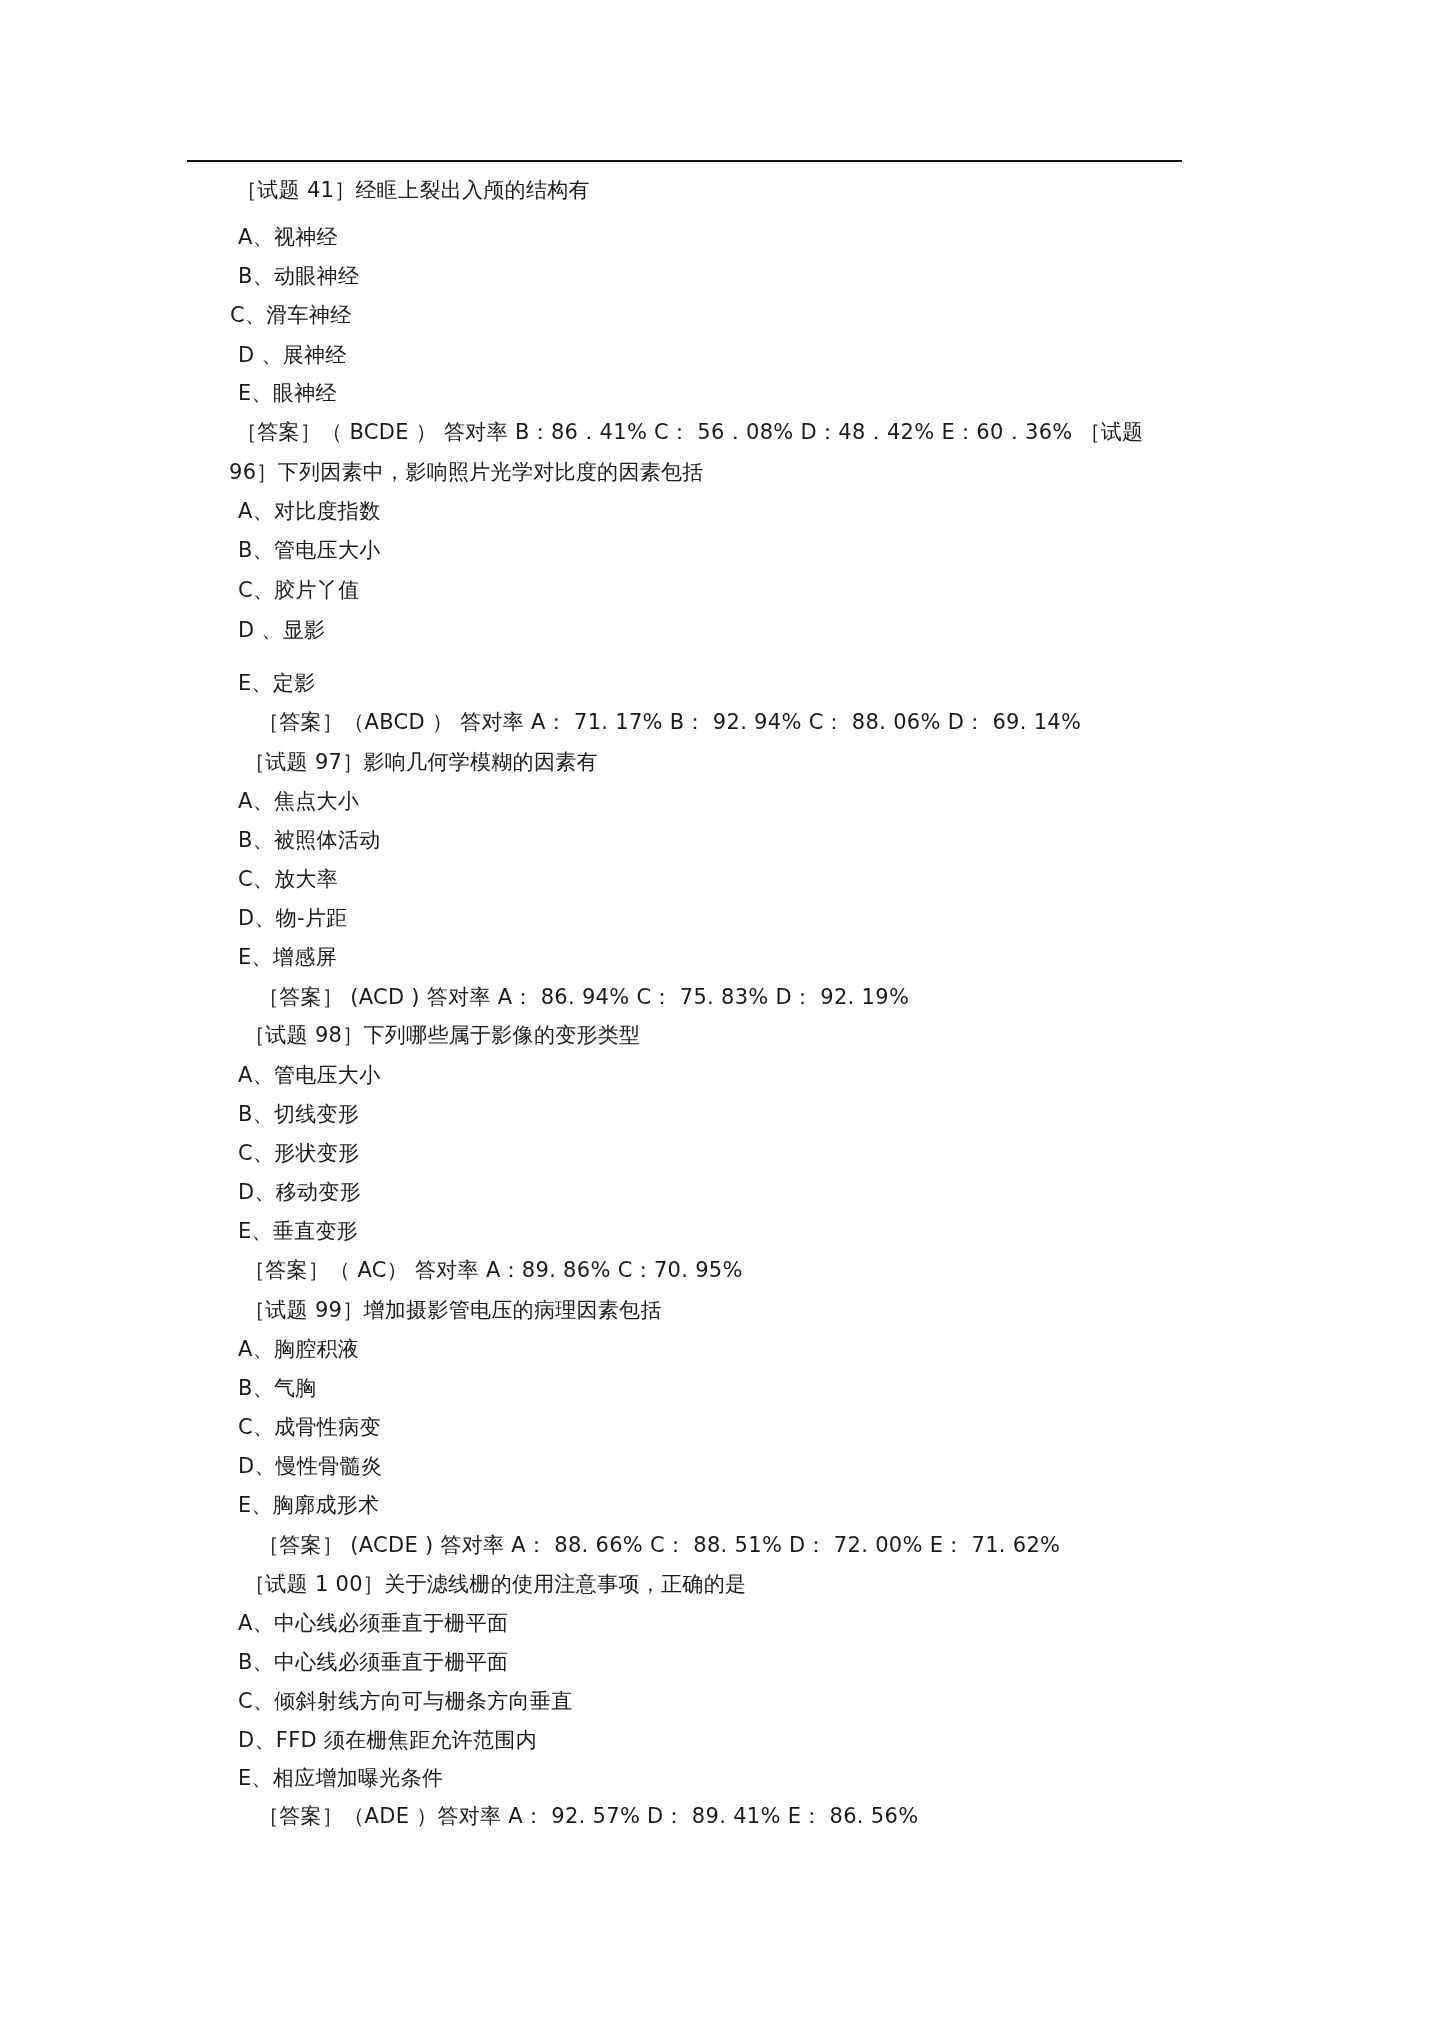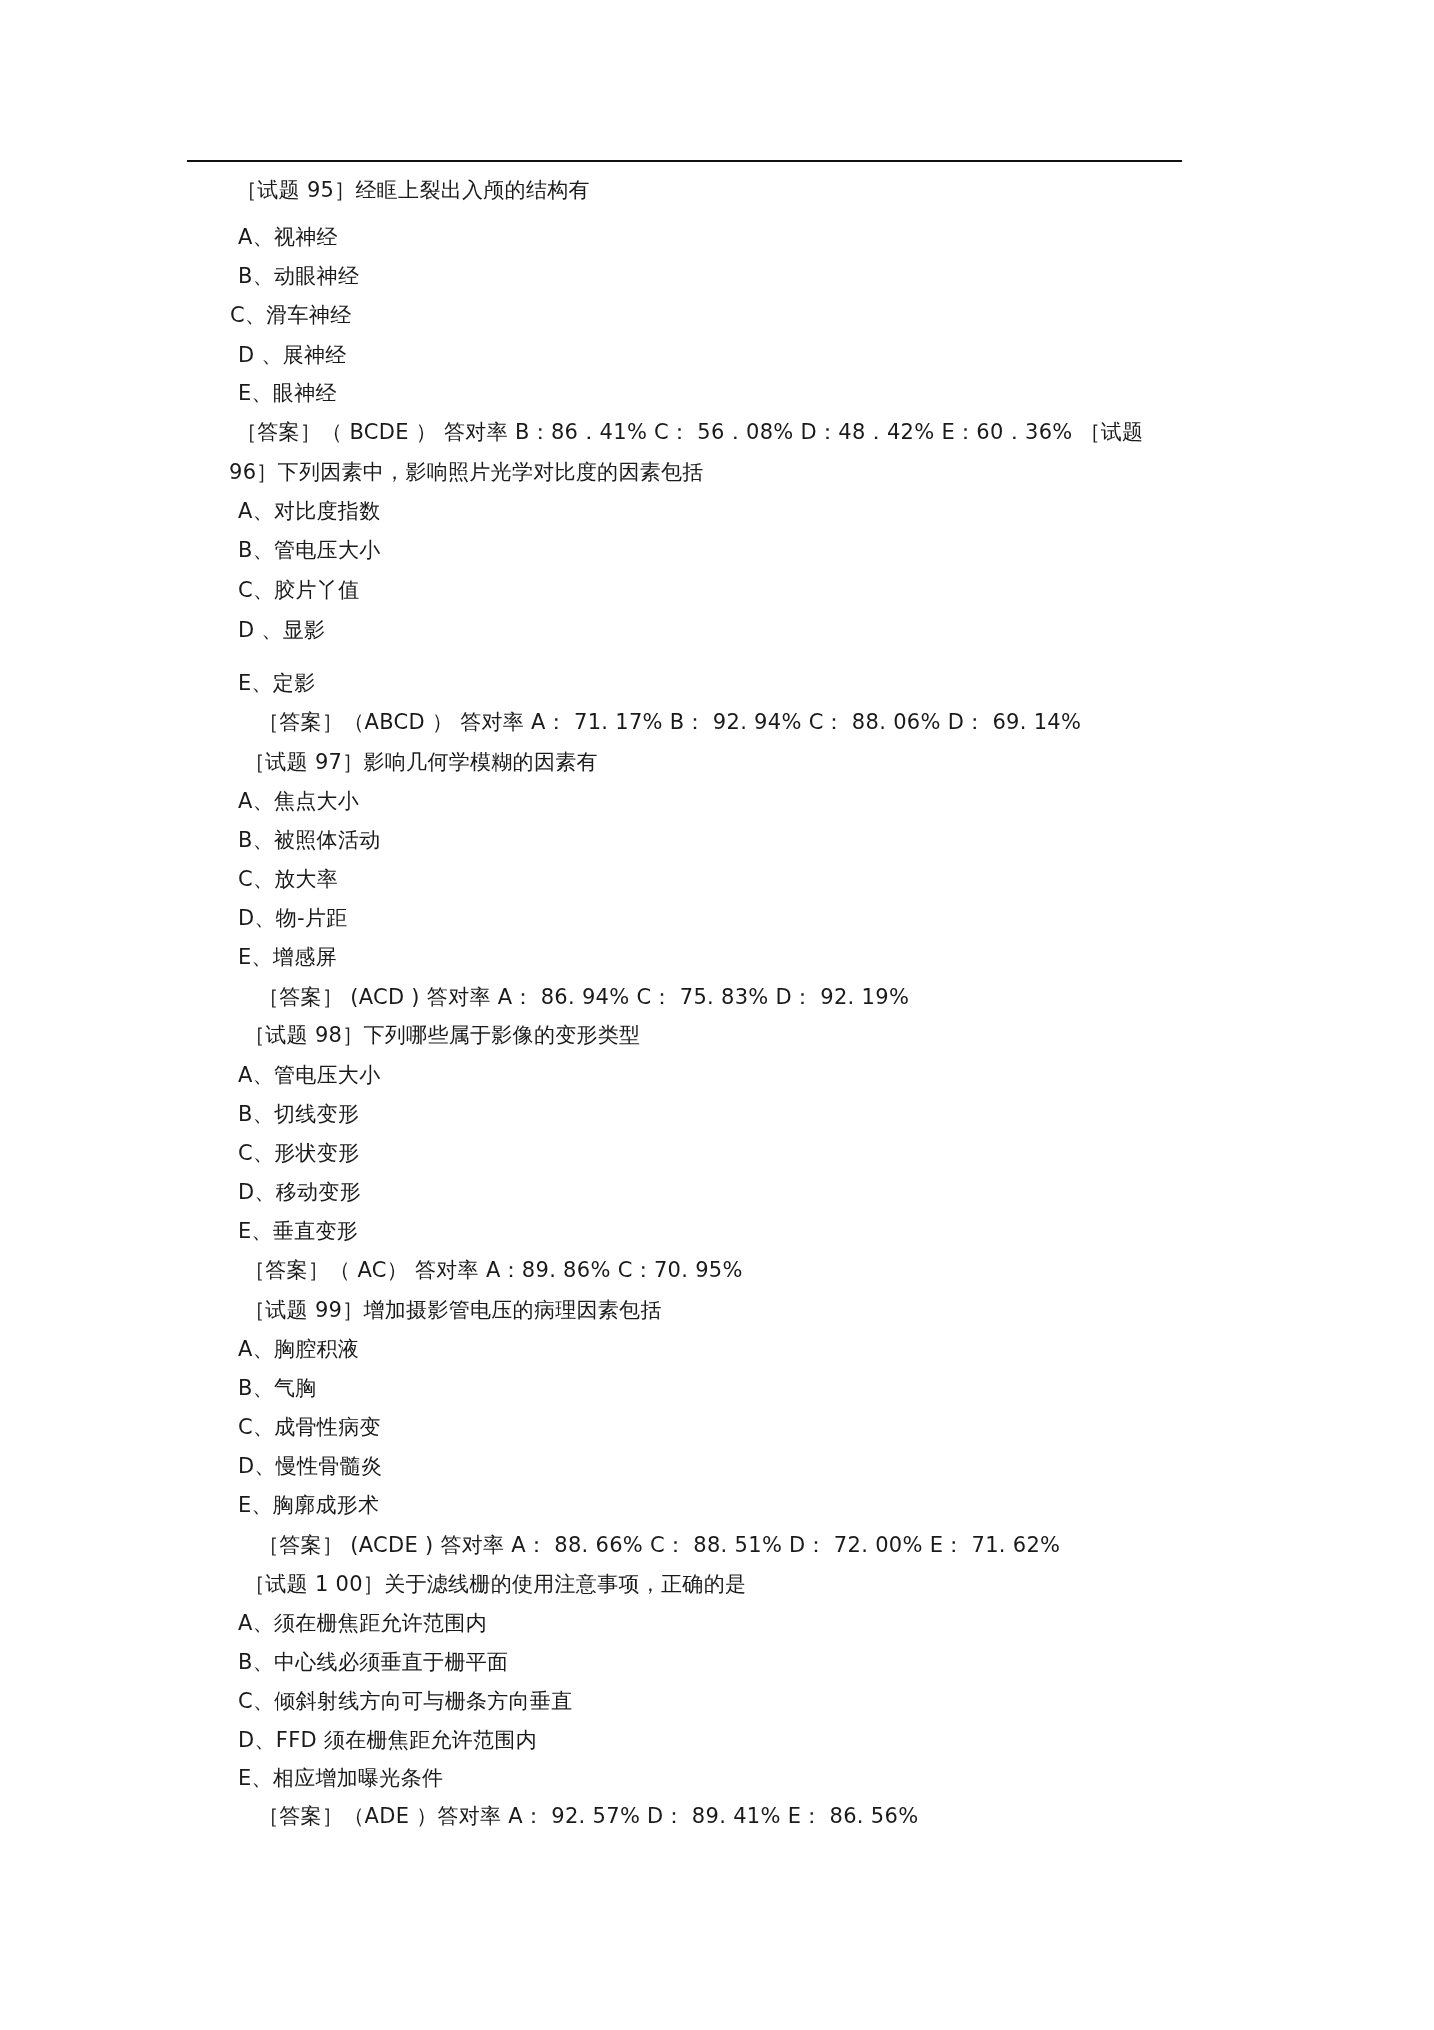--- a/index.html
+++ b/index.html
@@ -18,21 +18,21 @@
     transform: translateY(-13px);
     letter-spacing: 0.3px;
   }
 </style>
 </head>
 <body>
 
 <div>
   <div class="rule"></div>
 
-  <div class="line" style="left:236px; top:190px;">［试题 95］经眶上裂出入颅的结构有</div>
+  <div class="line" style="left:236px; top:190px;">［试题 41］经眶上裂出入颅的结构有</div>
   <div class="line" style="left:238px; top:237px;">A、视神经</div>
   <div class="line" style="left:238px; top:276px;">B、动眼神经</div>
   <div class="line" style="left:230px; top:315px;">C、滑车神经</div>
   <div class="line" style="left:238px; top:355px;">D 、展神经</div>
   <div class="line" style="left:238px; top:393px;">E、眼神经</div>
   <div class="line" style="left:236px; top:432px;">［答案］（ BCDE ） 答对率 B：86．41% C：  56．08% D：48．42% E：60．36% ［试题</div>
   <div class="line" style="left:229px; top:472px;">96］下列因素中，影响照片光学对比度的因素包括</div>
 
   <div class="line" style="left:238px; top:511px;">A、对比度指数</div>
   <div class="line" style="left:238px; top:550px;text-align:right;">B、管电压大小</div>
@@ -59,19 +59,19 @@
 
   <div class="line" style="left:244px; top:1310px;">［试题 99］增加摄影管电压的病理因素包括</div>
   <div class="line" style="left:238px; top:1349px;">A、胸腔积液</div>
   <div class="line" style="left:238px; top:1388px;">B、气胸</div>
   <div class="line" style="left:238px; top:1427px;">C、成骨性病变</div>
   <div class="line" style="left:238px; top:1466px;">D、慢性骨髓炎</div>
   <div class="line" style="left:238px; top:1505px;">E、胸廓成形术</div>
   <div class="line" style="left:258px; top:1545px;">［答案］ (ACDE ) 答对率  A：  88.  66% C：  88.  51% D：  72.  00% E：  71.  62%</div>
 
   <div class="line" style="left:244px; top:1584px;">［试题 1 00］关于滤线栅的使用注意事项，正确的是</div>
-  <div class="line" style="left:238px; top:1623px;">A、须在栅焦距允许范围内</div>
+  <div class="line" style="left:238px; top:1623px;">A、中心线必须垂直于栅平面</div>
   <div class="line" style="left:238px; top:1662px;">B、中心线必须垂直于栅平面</div>
   <div class="line" style="left:238px; top:1701px;">C、倾斜射线方向可与栅条方向垂直</div>
   <div class="line" style="left:238px; top:1740px;">D、FFD 须在栅焦距允许范围内</div>
   <div class="line" style="left:238px; top:1778px;">E、相应增加曝光条件</div>
   <div class="line" style="left:258px; top:1816px;">［答案］（ADE ）答对率  A：  92.  57% D：  89.  41% E：  86.  56%</div>
 </div>
 
 </body></html>

